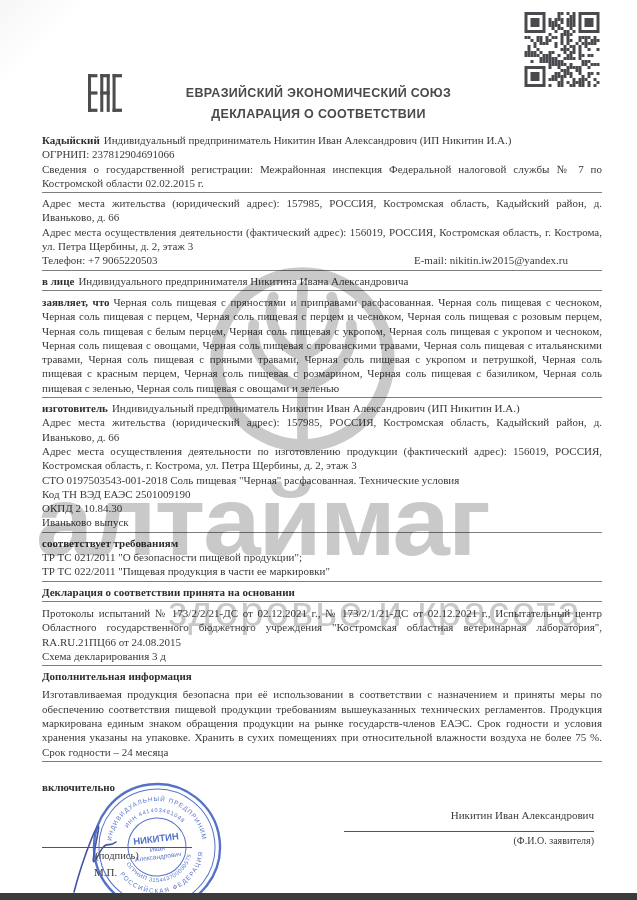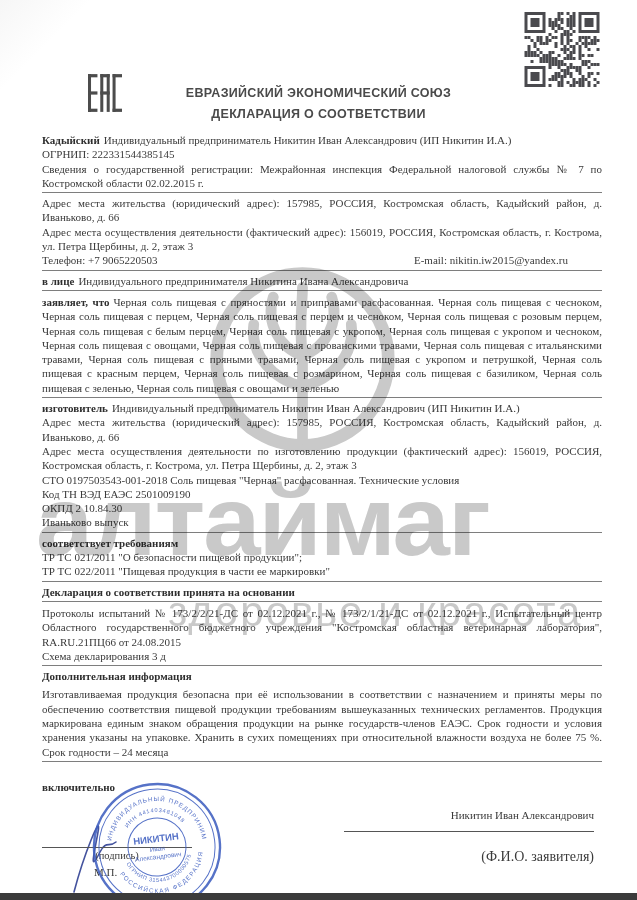--- a/index.html
+++ b/index.html
@@ -32,21 +32,21 @@
   .validity .l1 { word-spacing:3px; }
   
   .sigblock { position:relative; height:92px; margin-top:8px; }
   .sig-left { position:absolute; left:0; top:34px; width:150px; text-align:center; }
   .sig-left .line { border-bottom:1px solid #555; height:12px; }
   .sig-left .cap { font-size:10.5px; margin-top:1px; }
   .sig-left .mp  { font-size:11px; text-align:left; padding-left:52px; margin-top:2px; }
   .sig-right { position:absolute; right:8px; top:6px; width:250px; text-align:right; }
   .sig-right .name { font-size:11px; padding-bottom:8px; }
   .sig-right .line { border-bottom:1px solid #555; }
-  .sig-right .cap  { font-size:14px; margin-top:16px; }
+  .sig-right .cap  { font-size:10px; margin-top:2px; }
   .stamp { position:absolute; left:48px; top:-22px; width:134px; height:134px;
            transform:rotate(-7deg); opacity:.88; }
   .autograph { position:absolute; left:20px; top:-10px; width:70px; height:110px; }
   
   .wm { position:absolute; color:#c9c9c9; mix-blend-mode:multiply;
         font-family:"Liberation Sans", sans-serif; pointer-events:none; white-space:nowrap; }
   .wm-brand { left:36px; top:462px; font-size:103px; font-weight:bold;
               letter-spacing:-2px; transform:scaleY(.96); }
   .wm-tag { left:168px; top:588px; font-size:42px; letter-spacing:2px; }
   .wm-circle { position:absolute; left:205px; top:262px; width:195px; height:195px;
@@ -311,21 +311,21 @@
 
   <div class="titles">
     <div class="t1">ЕВРАЗИЙСКИЙ ЭКОНОМИЧЕСКИЙ СОЮЗ</div>
     <div class="t2">ДЕКЛАРАЦИЯ О СООТВЕТСТВИИ</div>
   </div>
 
   <div class="content">
 
     <div class="sec">
       <div><span class="lbl">Кадыйский</span><span>Индивидуальный предприниматель Никитин Иван Александрович (ИП Никитин И.А.)</span></div>
-      <div>ОГРНИП: 222331544385145</div>
+      <div>ОГРНИП: 237812904691066</div>
       <div>Сведения о государственной регистрации: Межрайонная инспекция Федеральной налоговой службы № 7 по Костромской области 02.02.2015 г.</div>
     </div>
 
     <div class="sec">
       <div>Адрес места жительства (юридический адрес): 157985, РОССИЯ, Костромская область, Кадыйский район, д. Иваньково, д. 66</div>
       <div>Адрес места осуществления деятельности (фактический адрес): 156019, РОССИЯ, Костромская область, г. Кострома, ул. Петра Щербины, д. 2, этаж 3</div>
       <div class="row2">
         <span><span>Телефон:</span> <span>+7 9065220503</span></span>
         <span class="right"><span>E-mail:</span> <span>nikitin.iw2015@yandex.ru</span></span>
       </div>

